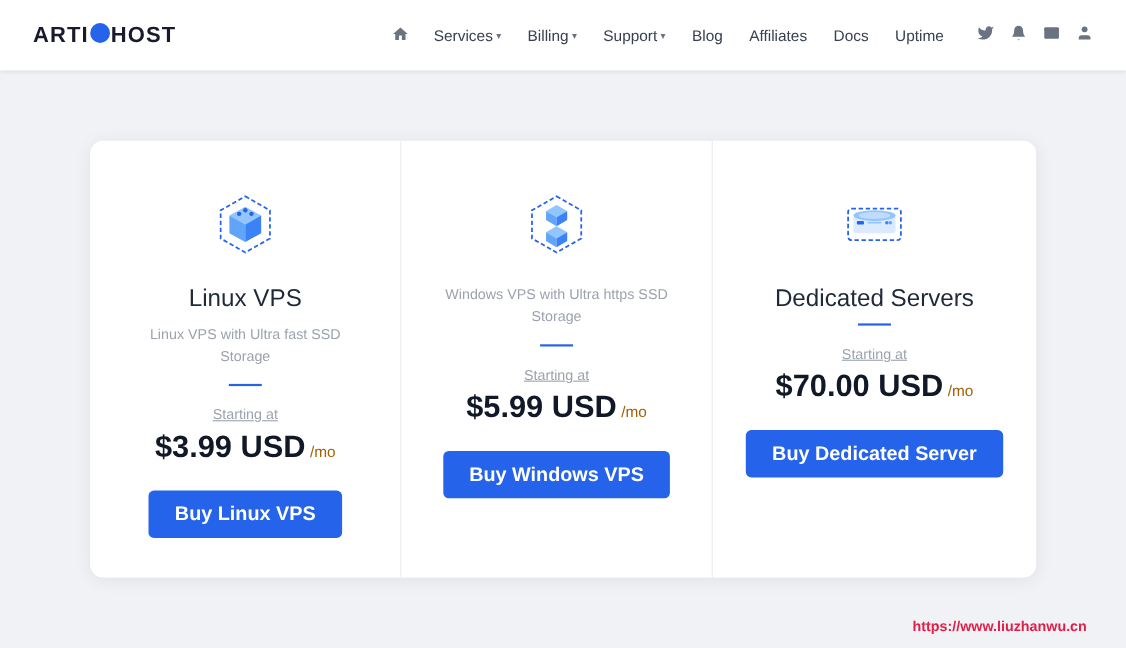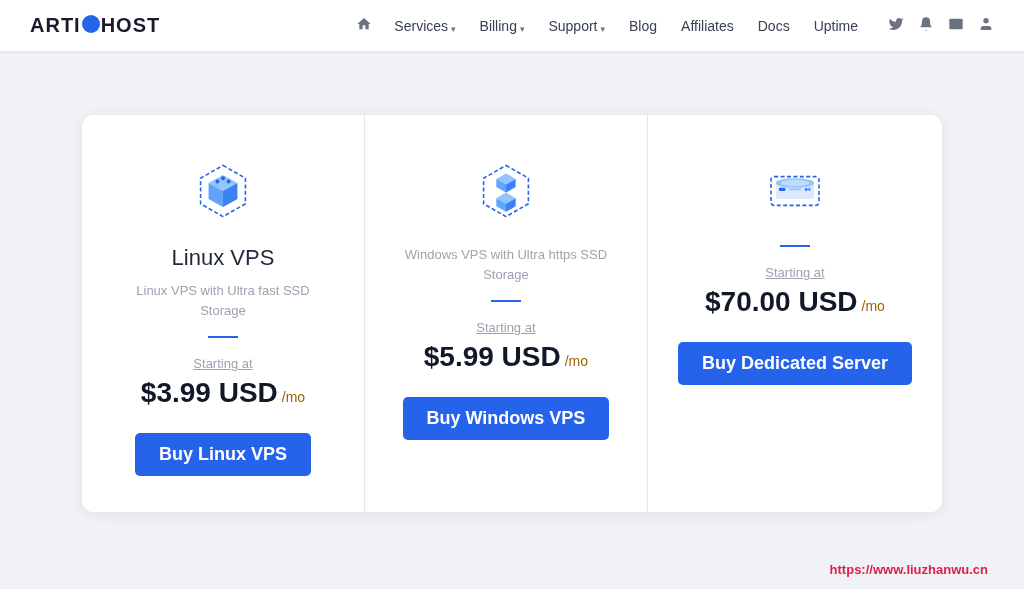--- a/index.html
+++ b/index.html
@@ -7,21 +7,21 @@
       font-family: 'Segoe UI', Arial, sans-serif;
       background: #f0f2f5;
       width: 1024px;
       height: 589px;
       overflow: hidden;
     }
 
     
     .navbar {
       background: #fff;
-      height: 51px;
+      height: 64px;
       display: flex;
       align-items: center;
       padding: 0 30px;
       box-shadow: 0 1px 4px rgba(0,0,0,0.08);
       position: relative;
       z-index: 10;
     }
     .navbar-logo {
       display: flex;
       align-items: center;
@@ -51,21 +51,21 @@
       gap: 4px;
       list-style: none;
     }
     .nav-links li a {
       text-decoration: none;
       color: #374151;
       font-size: 14px;
       padding: 6px 10px;
       border-radius: 4px;
       display: flex;
-      align-items: flex-end;
+      align-items: center;
       gap: 3px;
       transition: color 0.2s;
     }
     .nav-links .home-icon-link { padding: 6px 8px; }
     .caret {
       font-size: 9px;
       color: #6b7280;
     }
 
     .nav-icons {
@@ -345,20 +345,21 @@
           <ellipse cx="40" cy="30" rx="24" ry="6" fill="#93c5fd"></ellipse>
 
           <ellipse cx="40" cy="30" rx="18" ry="4" fill="#bfdbfe"></ellipse>
 
           <rect x="20" y="36" width="8" height="4" rx="1" fill="#2563eb"></rect>
           <rect x="32" y="37" width="16" height="2" rx="1" fill="#93c5fd"></rect>
           <circle cx="54" cy="38" r="2" fill="#3b82f6"></circle>
           <circle cx="58" cy="38" r="2" fill="#60a5fa"></circle>
         </svg>
       </div>
+      <h2 class="card-title">Dedicated Servers</h2>
       <div class="card-divider"></div>
       <p class="starting-at">Starting at</p>
       <div class="price-row">
         <span class="price-main">$70.00 USD</span>
         <span class="price-mo">/mo</span>
       </div>
       <button class="buy-btn">Buy Dedicated Server</button>
     </div>
 
   </div>

